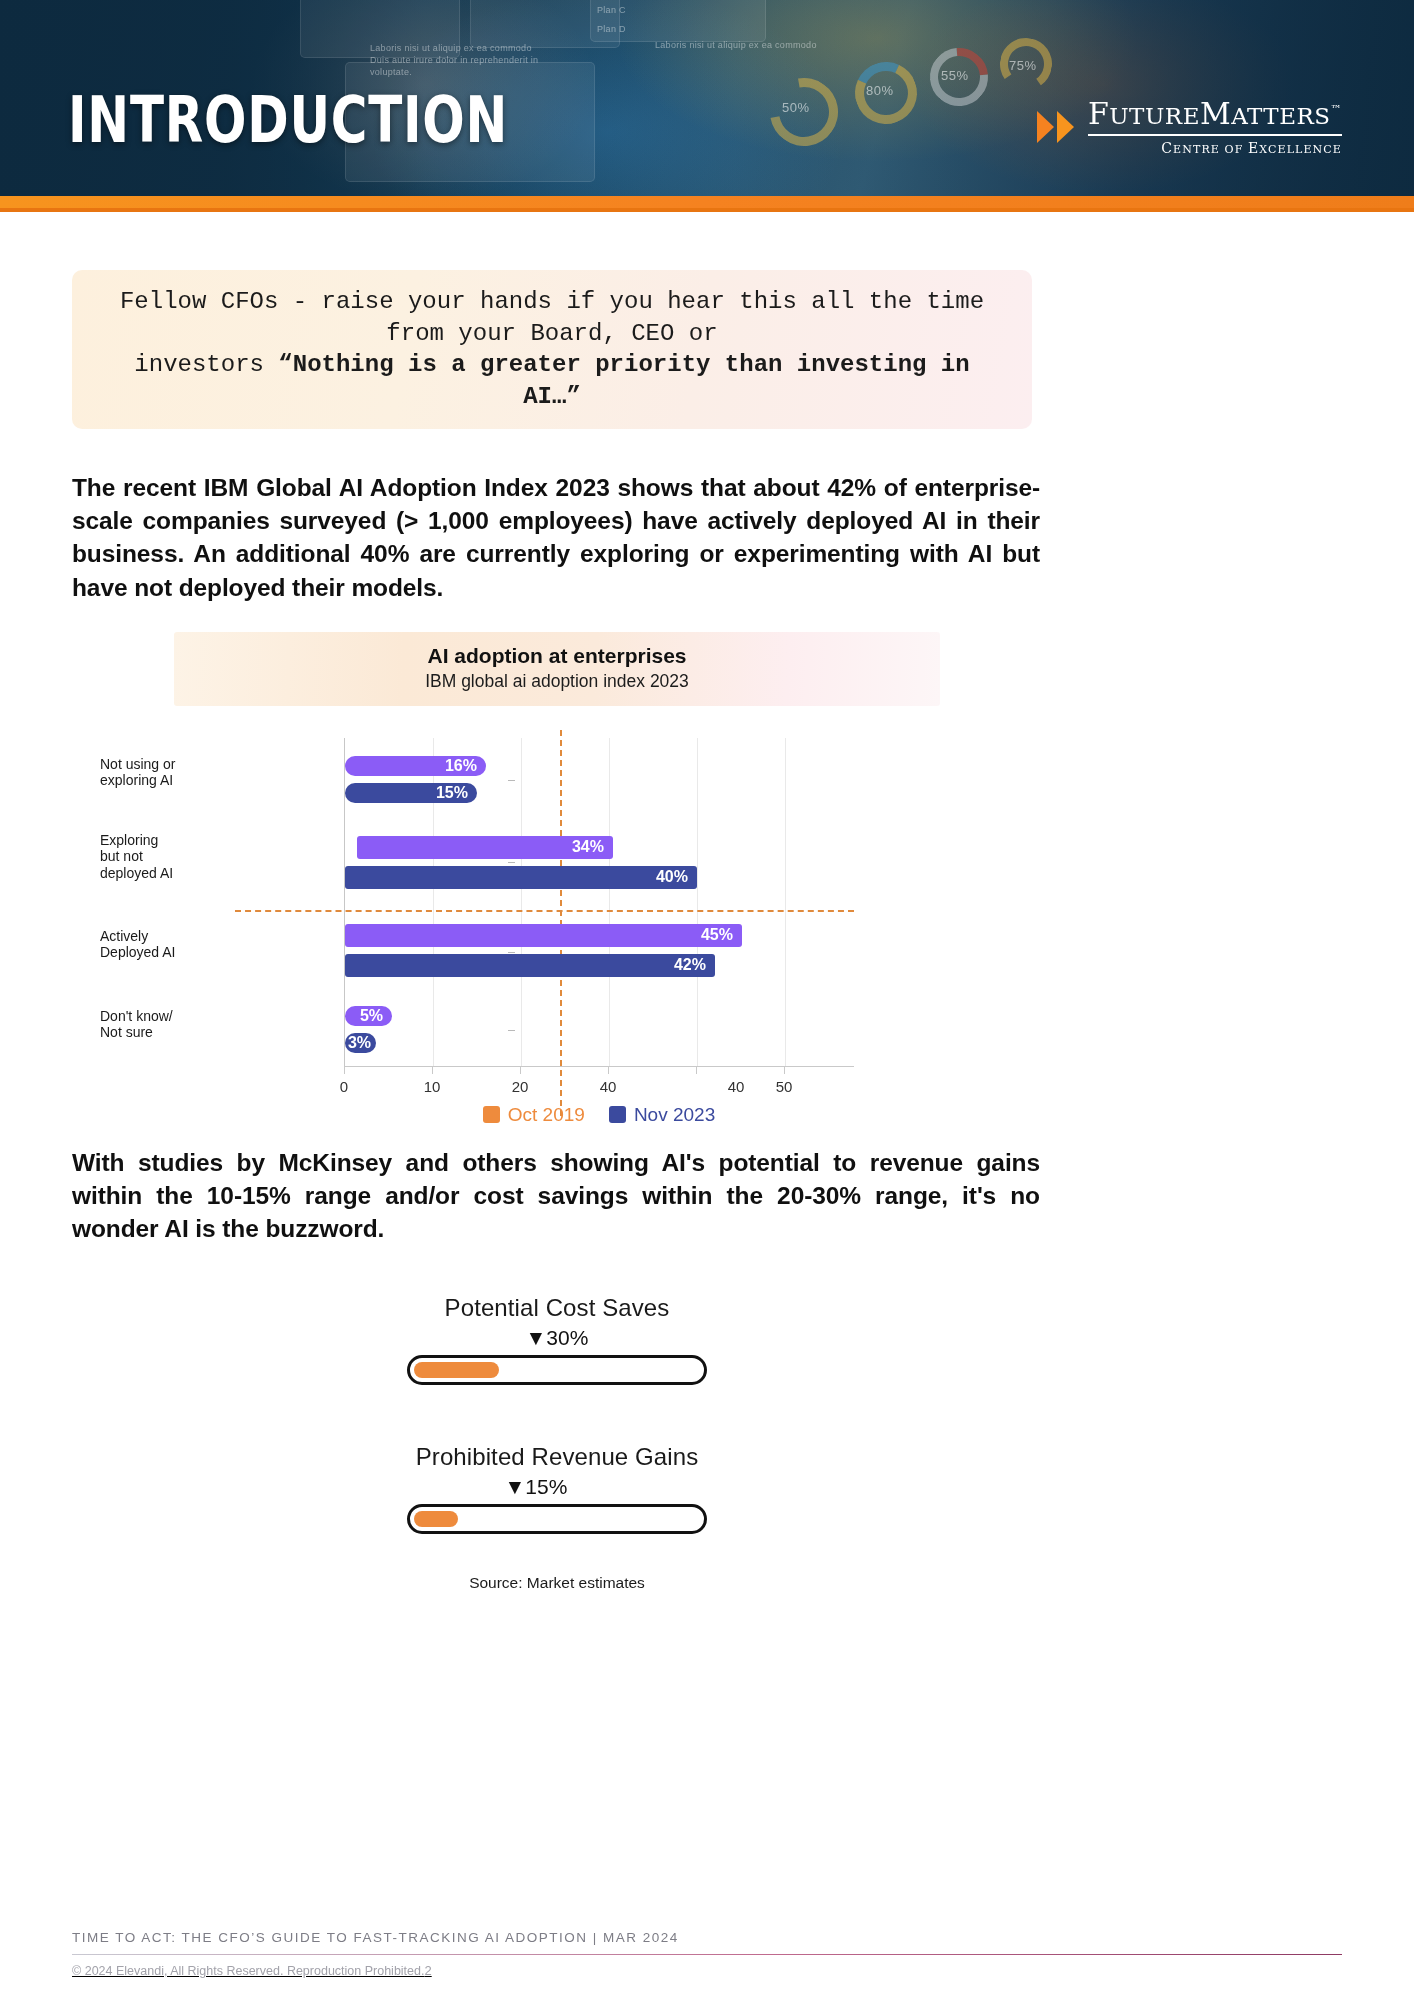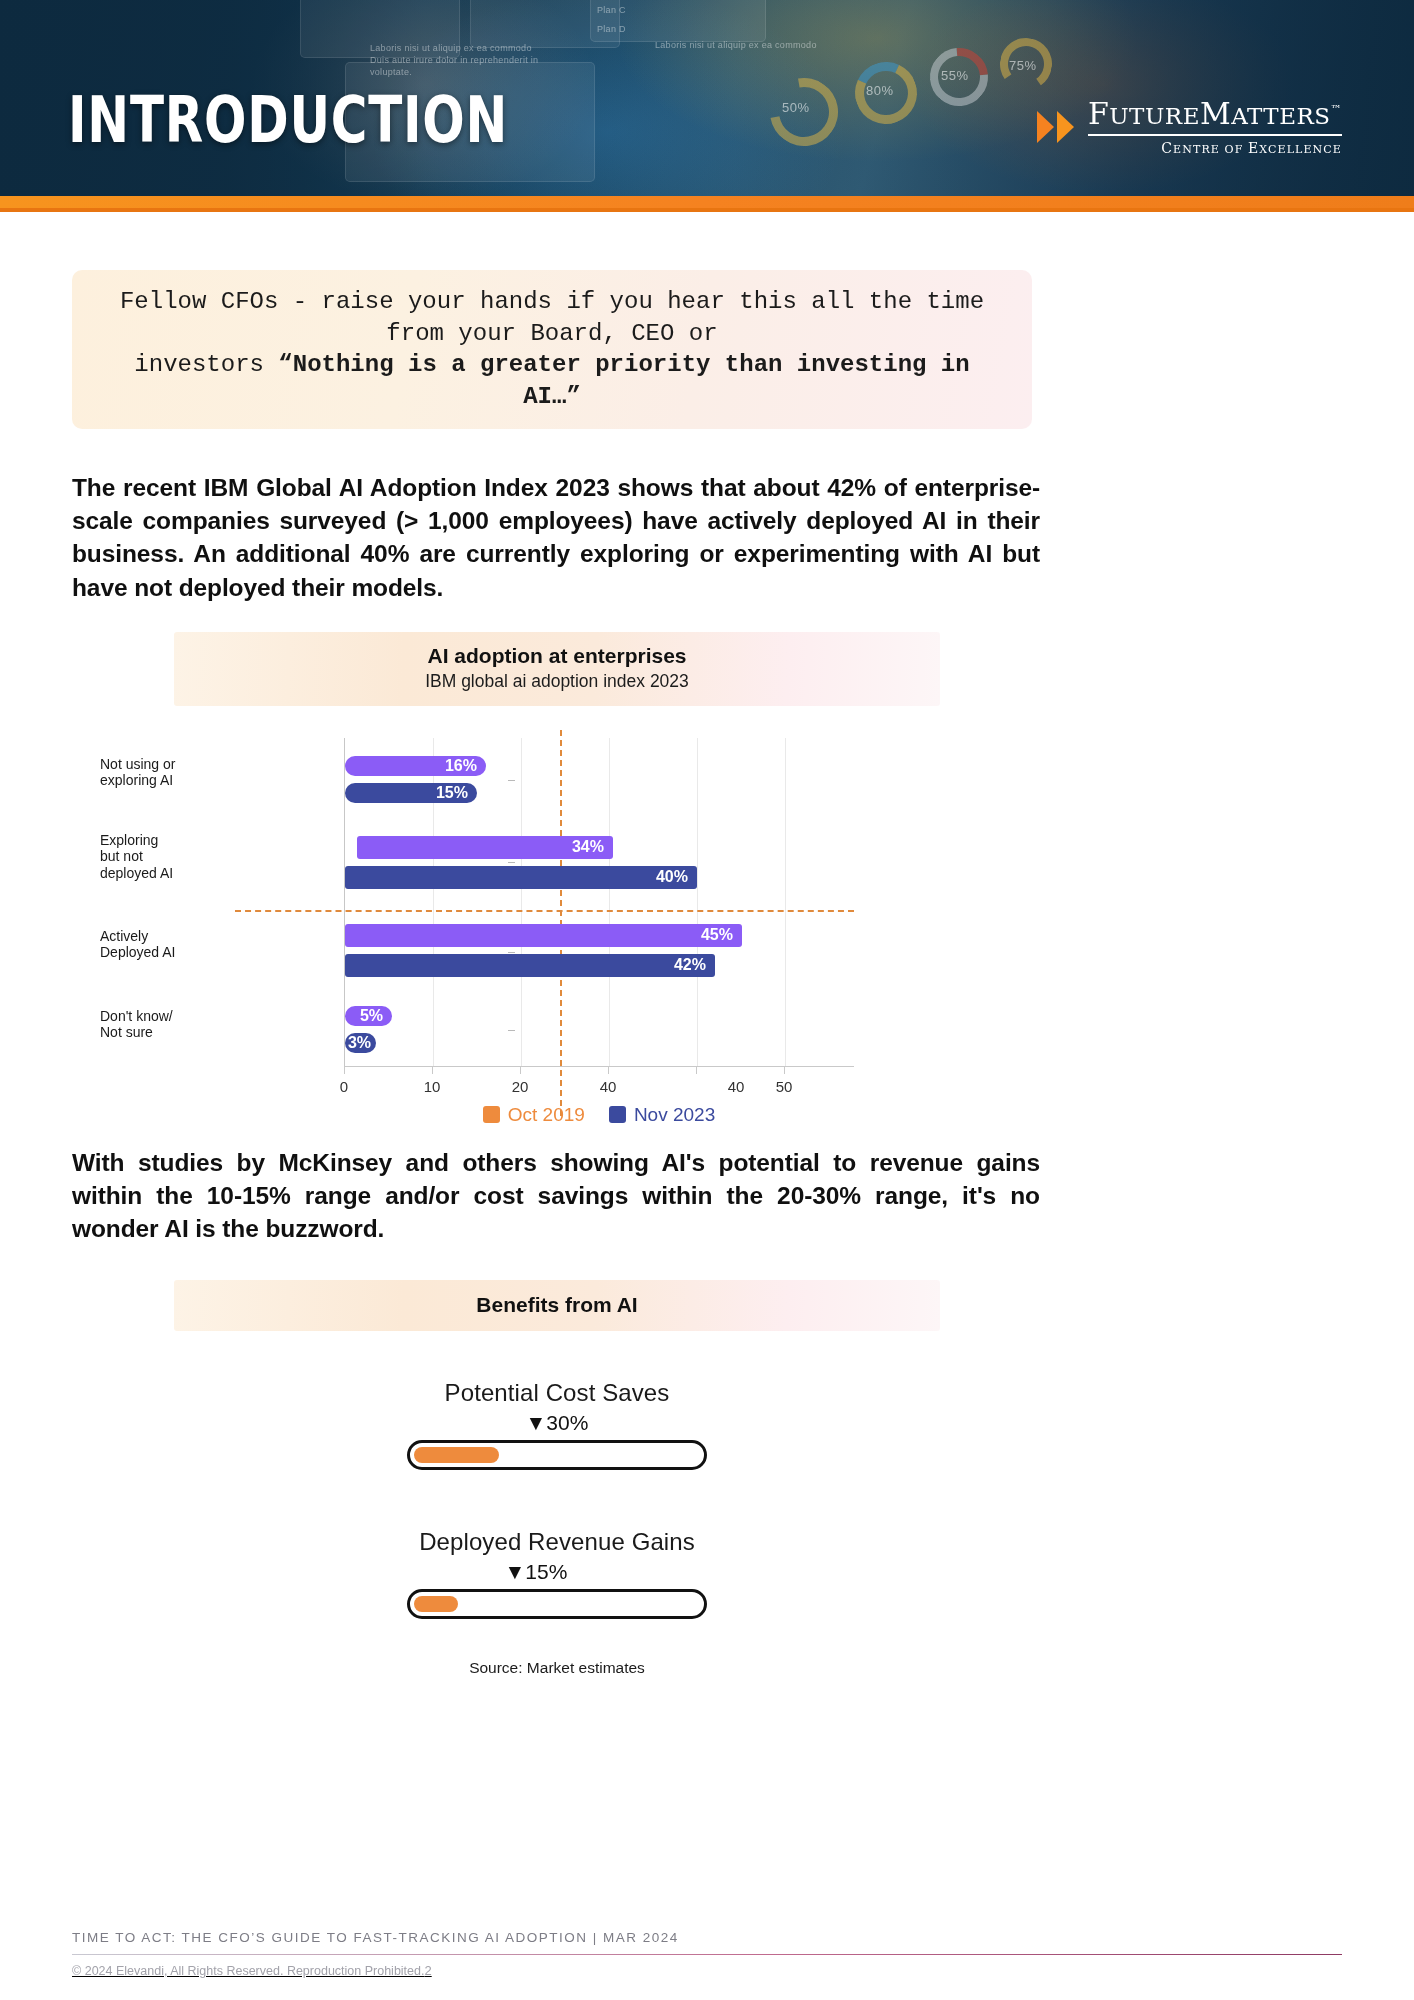--- a/index.html
+++ b/index.html
@@ -520,34 +520,31 @@
           <span class="legend-swatch" style="background:#3b4a9e;"></span>
           <span class="legend-label" style="color:#3b4a9e;">Nov 2023</span>
         </div>
       </div>
     </div>
   </div>
 
   <div class="para" style="margin-top:18px;">With studies by McKinsey and others showing AI's potential to revenue gains within the 10-15% range and/or cost savings within the 20-30% range, it's no wonder AI is the buzzword.</div>
 
   <div class="benefits-card">
-    <div class="benefits-head">
-      <div class="benefits-title">Benefits from AI</div>
-    </div>
 
     <div class="gauge-block">
       <div class="gauge-label">Potential Cost Saves</div>
       <div class="gauge-marker">▼30%</div>
       <div class="gauge-track">
         <div class="gauge-fill" style="width:85px;"></div>
       </div>
     </div>
 
     <div class="gauge-block second">
-      <div class="gauge-label">Deployed Revenue Gains</div>
+      <div class="gauge-label">Prohibited Revenue Gains</div>
       <div class="gauge-marker" style="margin-left:-42px;">▼15%</div>
       <div class="gauge-track">
         <div class="gauge-fill" style="width:44px;"></div>
       </div>
     </div>
   </div>
 
   <div class="source-note">Source: Market estimates</div>
 </div>
 

